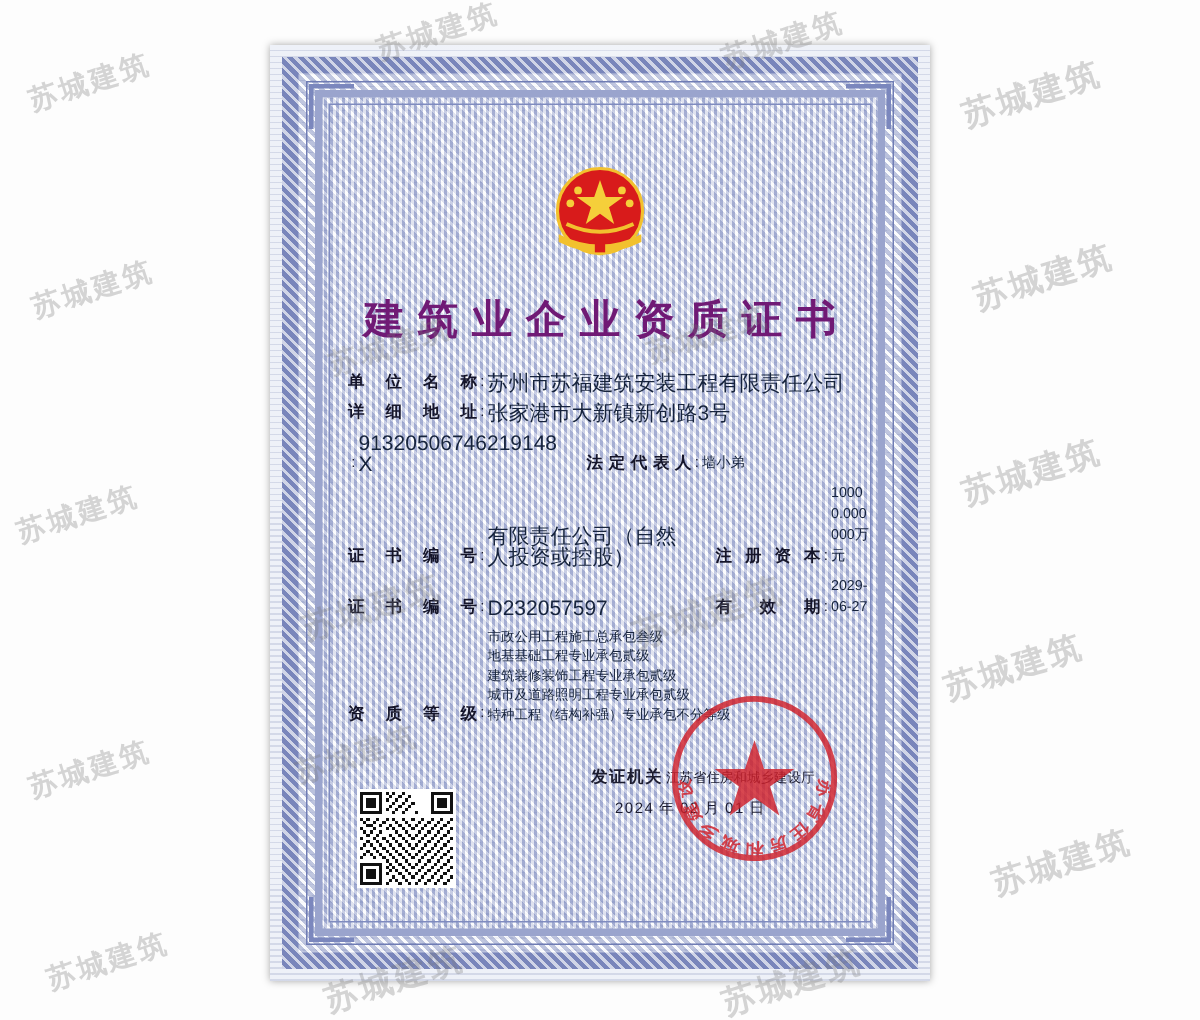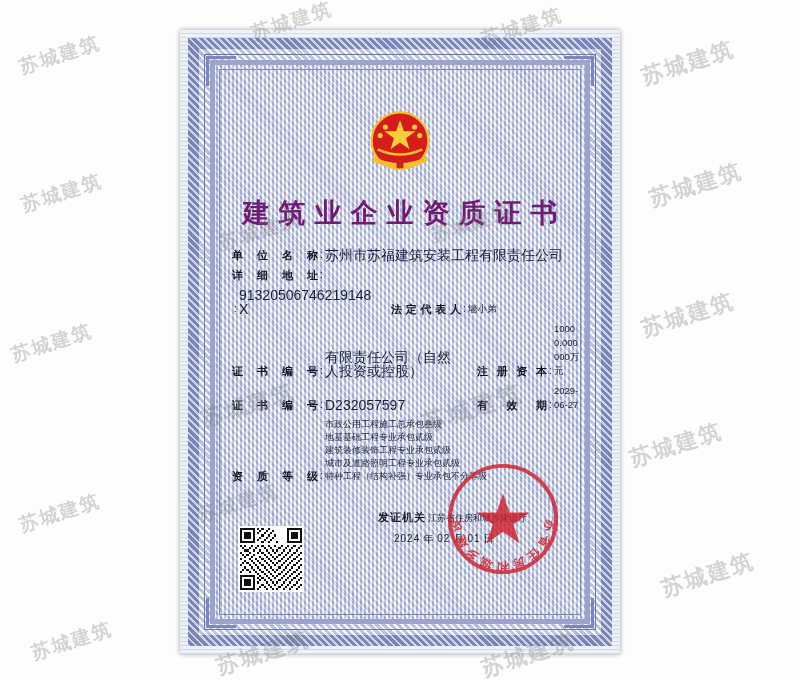--- a/index.html
+++ b/index.html
@@ -253,21 +253,21 @@
     position: absolute;
     right: 58px;
     bottom: 76px;
     width: 118px;
     height: 118px;
     z-index: 8;
     opacity: 0.82;
   }
   .issue-block {
     position: absolute;
-    right: 72px;
+    right: 56px;
     bottom: 108px;
     width: 170px;
     font-size: 10px;
     color: #1c1c30;
     z-index: 7;
   }
   .issue-line {
     display: flex;
     align-items: baseline;
     margin-bottom: 7px;
@@ -333,20 +333,21 @@
 
         <div class="row">
           <div class="lbl">单位名称</div>
           <div class="colon">:</div>
           <div class="val">苏州市苏福建筑安装工程有限责任公司</div>
         </div>
 
         <div class="row">
           <div class="lbl">详细地址</div>
           <div class="colon">:</div>
+          <div class="val">张家港市大新镇新创路3号</div>
         </div>
 
         <div class="row two-col">
           <div class="colon">:</div>
           <div class="val">91320506746219148X</div>
           <div class="lbl2">法定代表人</div>
           <div class="colon">:</div>
           <div class="val2">墙小弟</div>
         </div>
 

